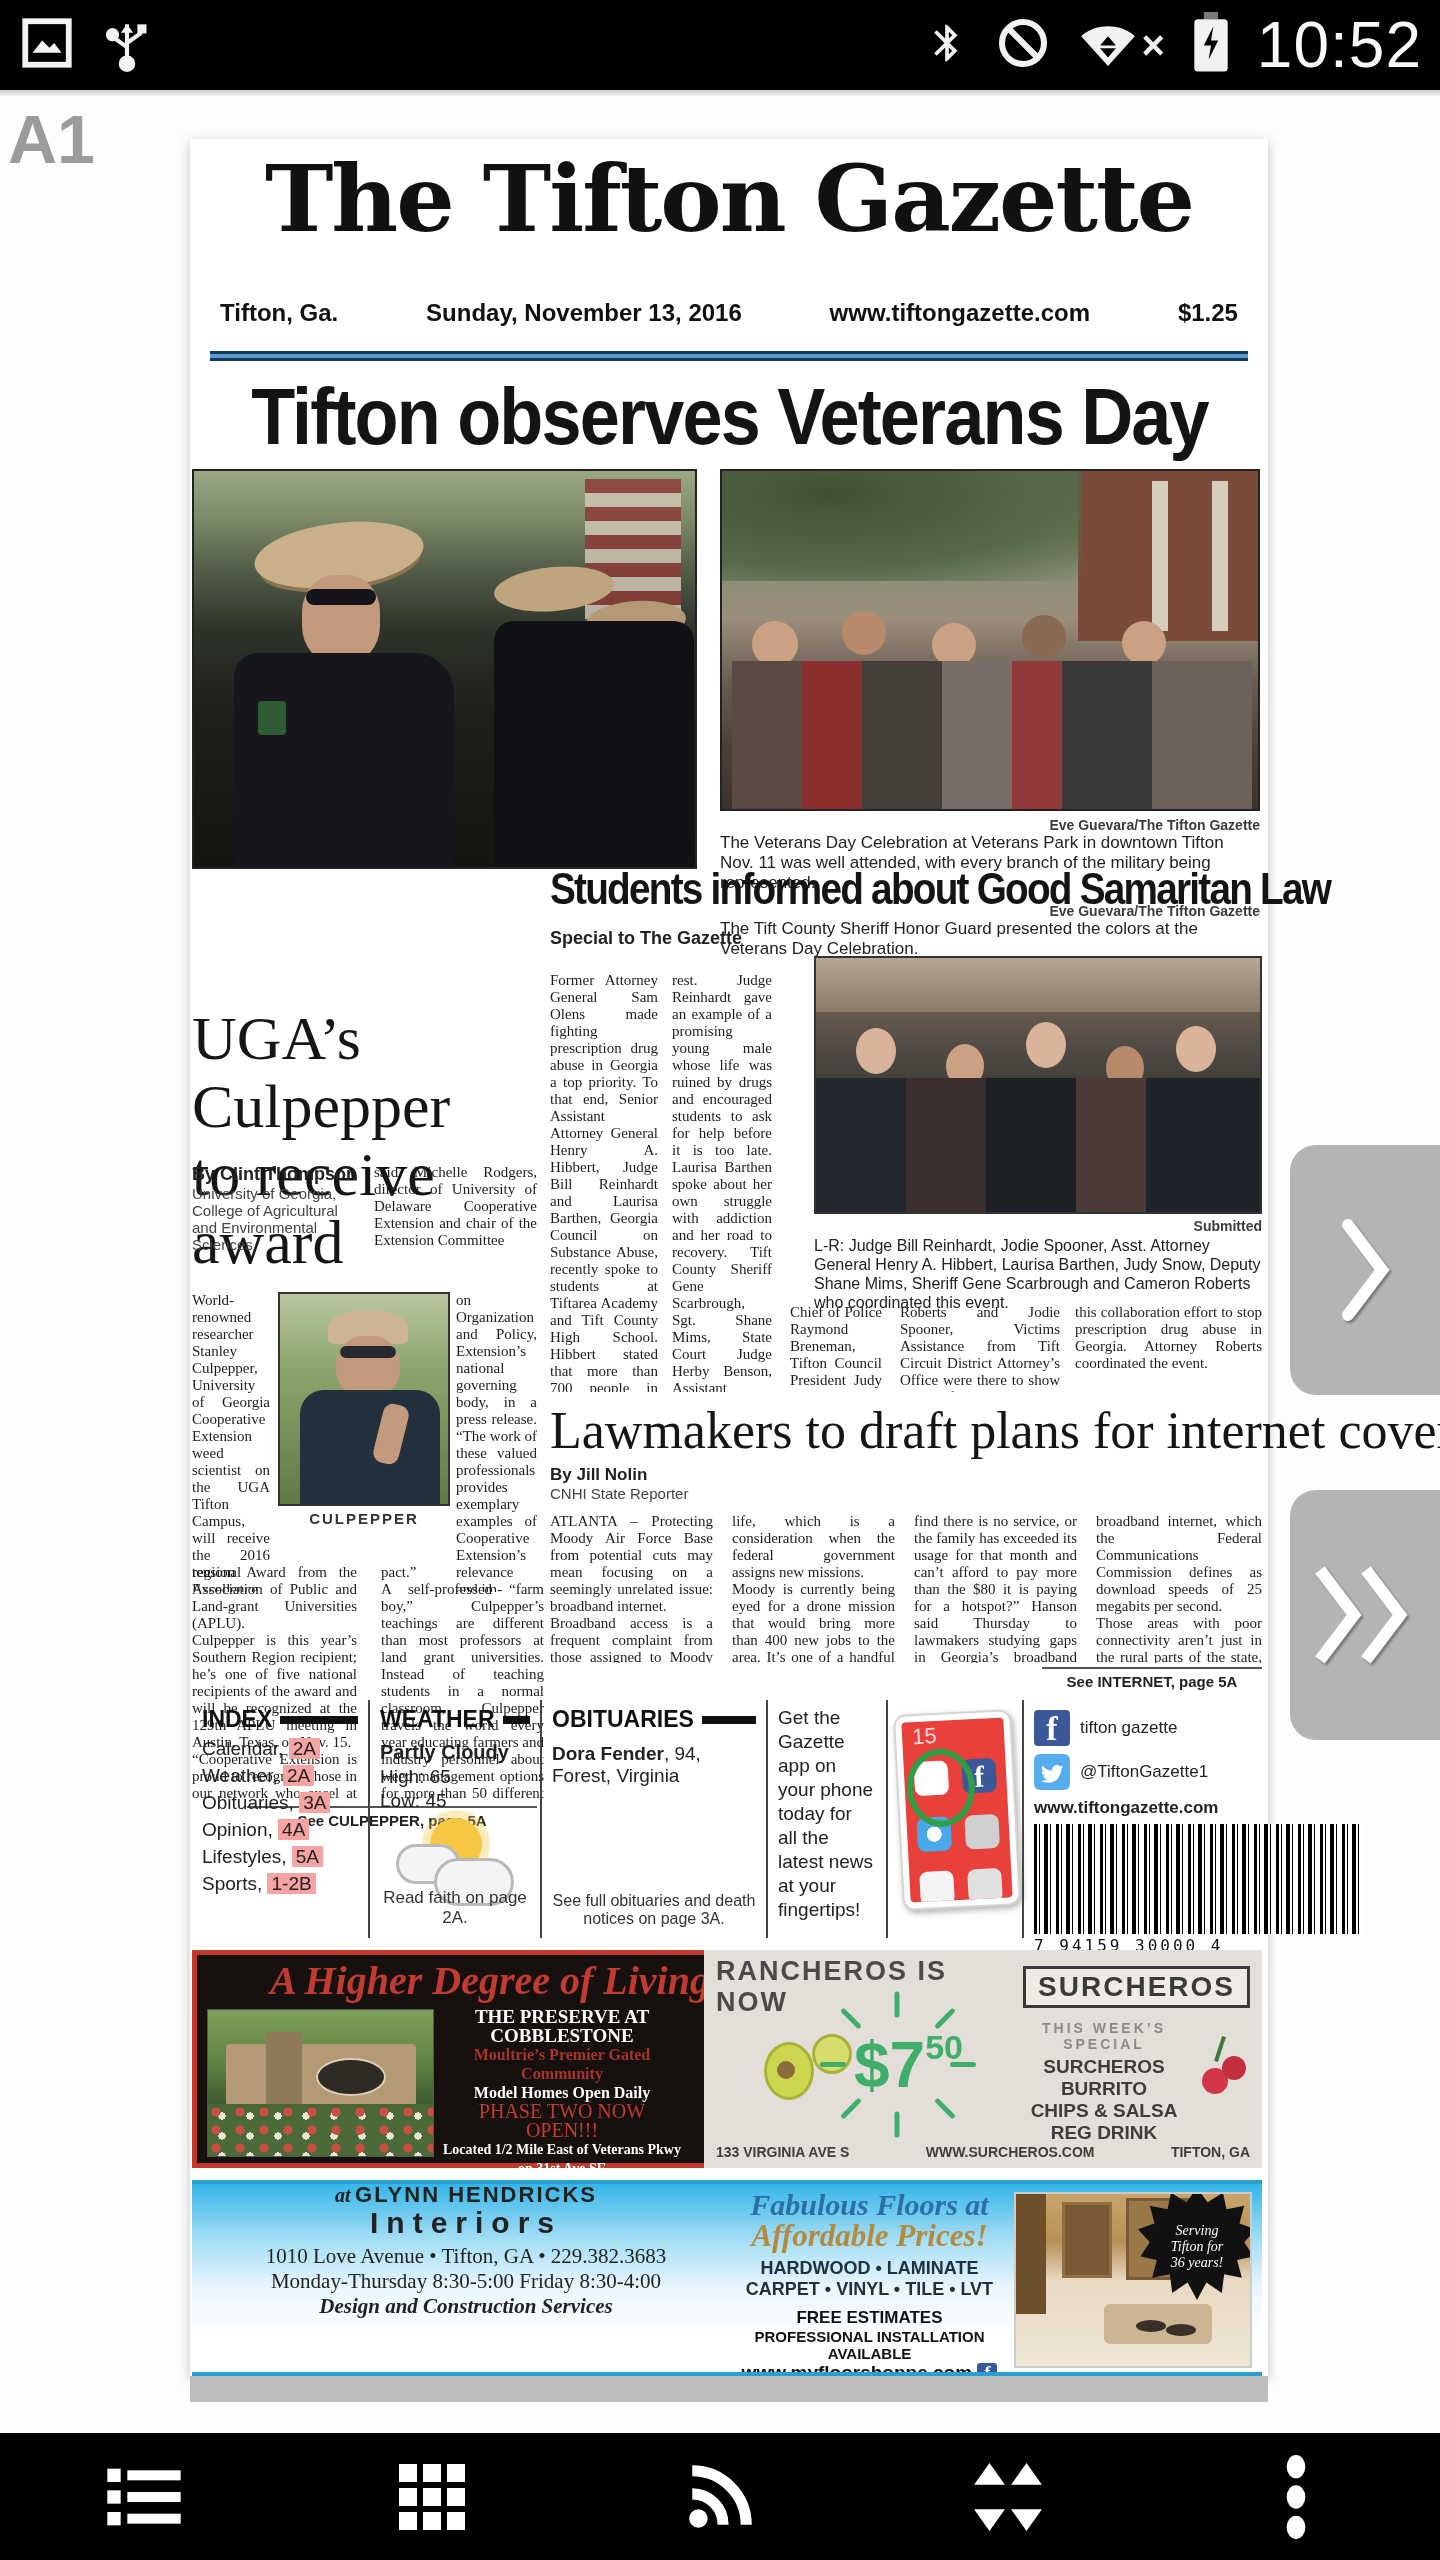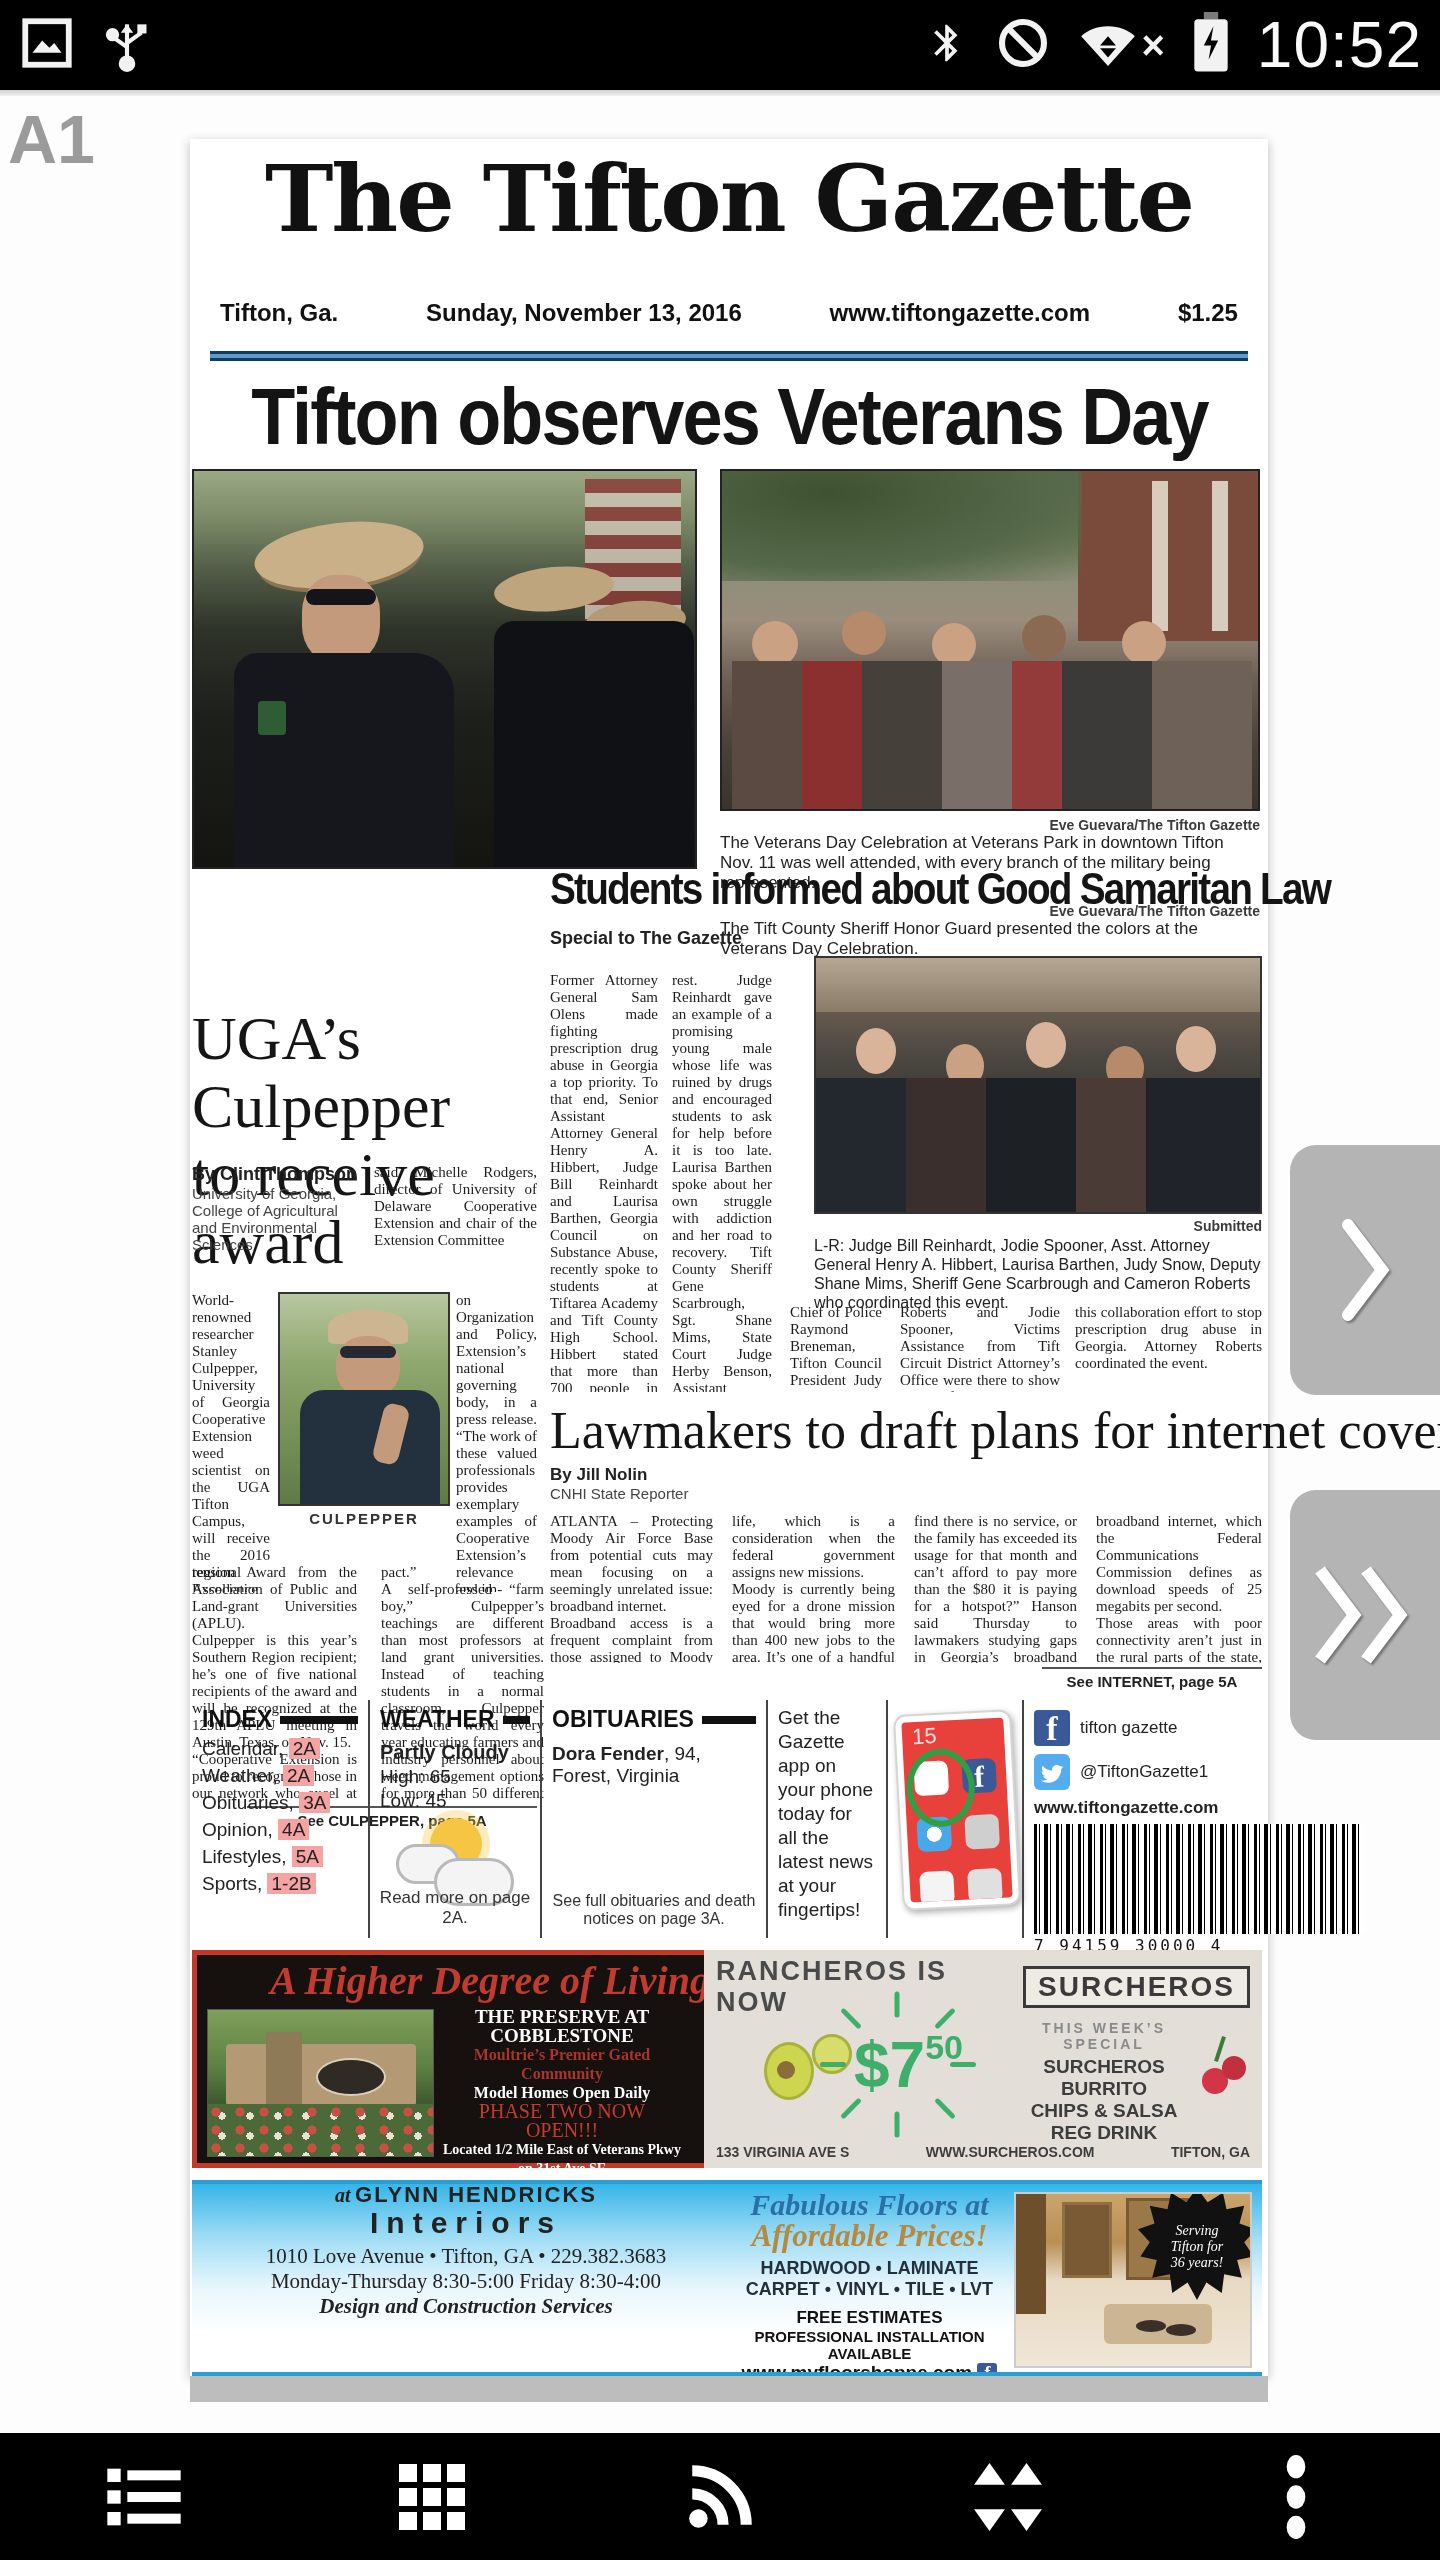--- a/index.html
+++ b/index.html
@@ -287,21 +287,21 @@
             <span class="bar"></span>
           </div>
         <div class="wx-cond">Partly Cloudy</div>
         <div class="wx-t">High: 65</div>
         <div class="wx-t">Low: 45</div>
         <div class="wxicon">
           <div class="sun"></div>
           <div class="cloud" style="left:6px;top:26px;width:58px;height:34px;"></div>
           <div class="cloud" style="left:44px;top:40px;width:74px;height:42px;"></div>
         </div>
-        <div class="wx-note">Read more on page 2A.</div>
+        <div class="wx-note">Read faith on page 2A.</div>
       </div>
       <div class="cell" style="width:226px;">
         <div class="celltitle">
             <span>OBITUARIES</span>
             <span class="bar"></span>
           </div>
         <div class="obit-entry"><b>Dora Fender</b><span>, 94, Forest, Virginia</span></div>
         <div class="obit-note">See full obituaries and death notices on page 3A.</div>
       </div>
       <div class="cell" style="width:120px;border-left:2px solid #444;">

